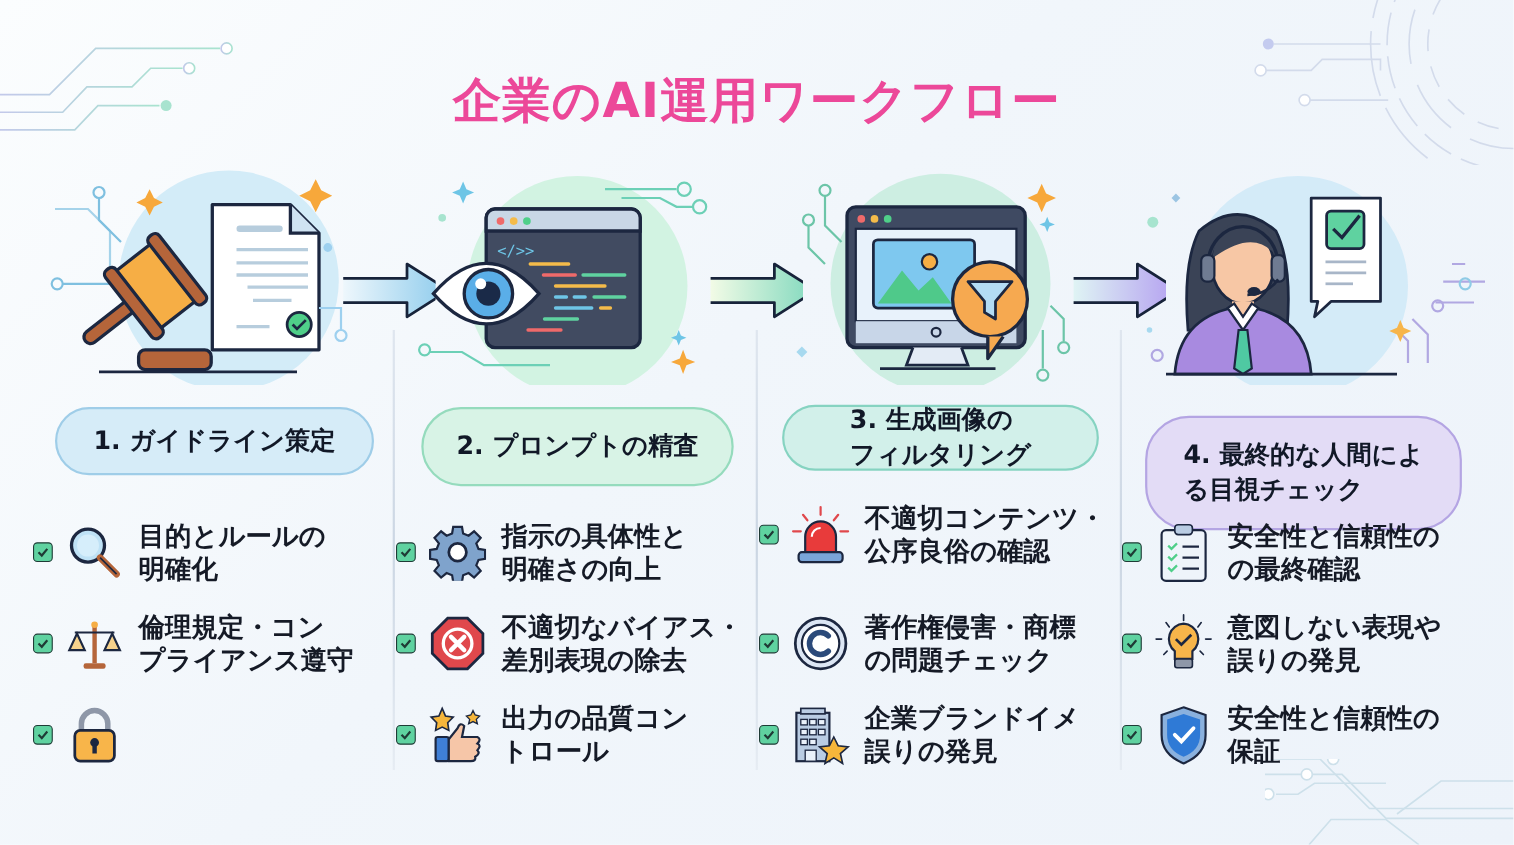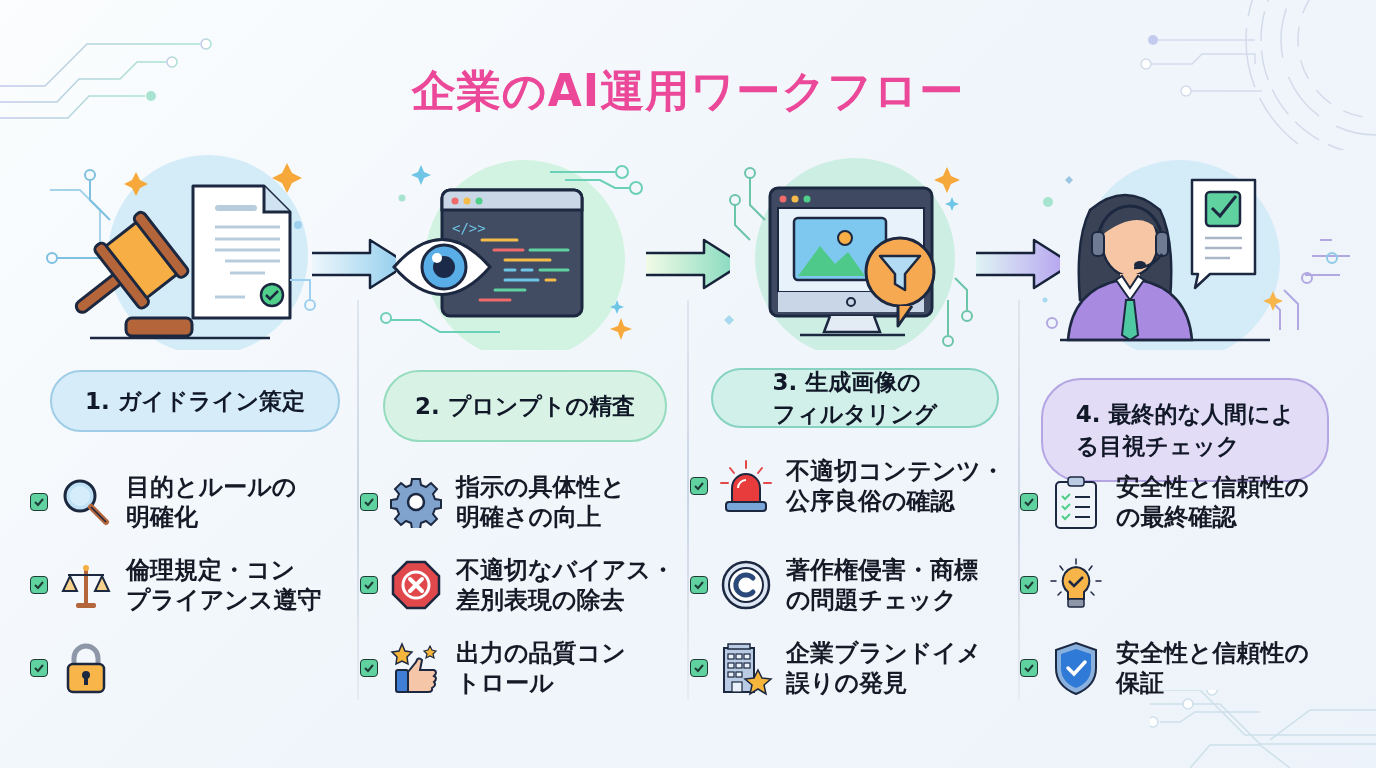--- a/index.html
+++ b/index.html
@@ -475,20 +475,22 @@
             <line x1="3" y1="24" x2="8" y2="24"></line>
             <line x1="48" y1="24" x2="53" y2="24"></line>
             <line x1="10" y1="38" x2="13" y2="35"></line>
             <line x1="46" y1="38" x2="43" y2="35"></line>
           </g>
           <path d="M28 10 a14 14 0 0 1 8 25 V42 H20 V35 a14 14 0 0 1 8 -25Z" fill="#f7b54a" stroke="#1c2740" stroke-width="2"></path>
           <path d="M21 24 l5 5 l9 -9" fill="none" stroke="#1c2740" stroke-width="2.5"></path>
           <rect x="20" y="42" width="16" height="8" rx="2" fill="#8e97a8" stroke="#1c2740" stroke-width="1.5"></rect>
         </svg>
       </span>
+    <span class="item-text">意図しない表現や
+誤りの発見</span>
   </div>
   <div class="item" style="top:488px">
     <span class="check">
         <svg width="12" height="12">
           <path d="M2 6 l3 3 l5 -6" fill="none" stroke="#1f3b36" stroke-width="2"></path>
         </svg>
       </span>
     <span class="icon">
         <svg width="52" height="56">
           <path d="M26 3 L46 10 V28 Q46 46 26 54 Q6 46 6 28 V10 Z" fill="#8ab1de" stroke="#1c2740" stroke-width="2"></path>

